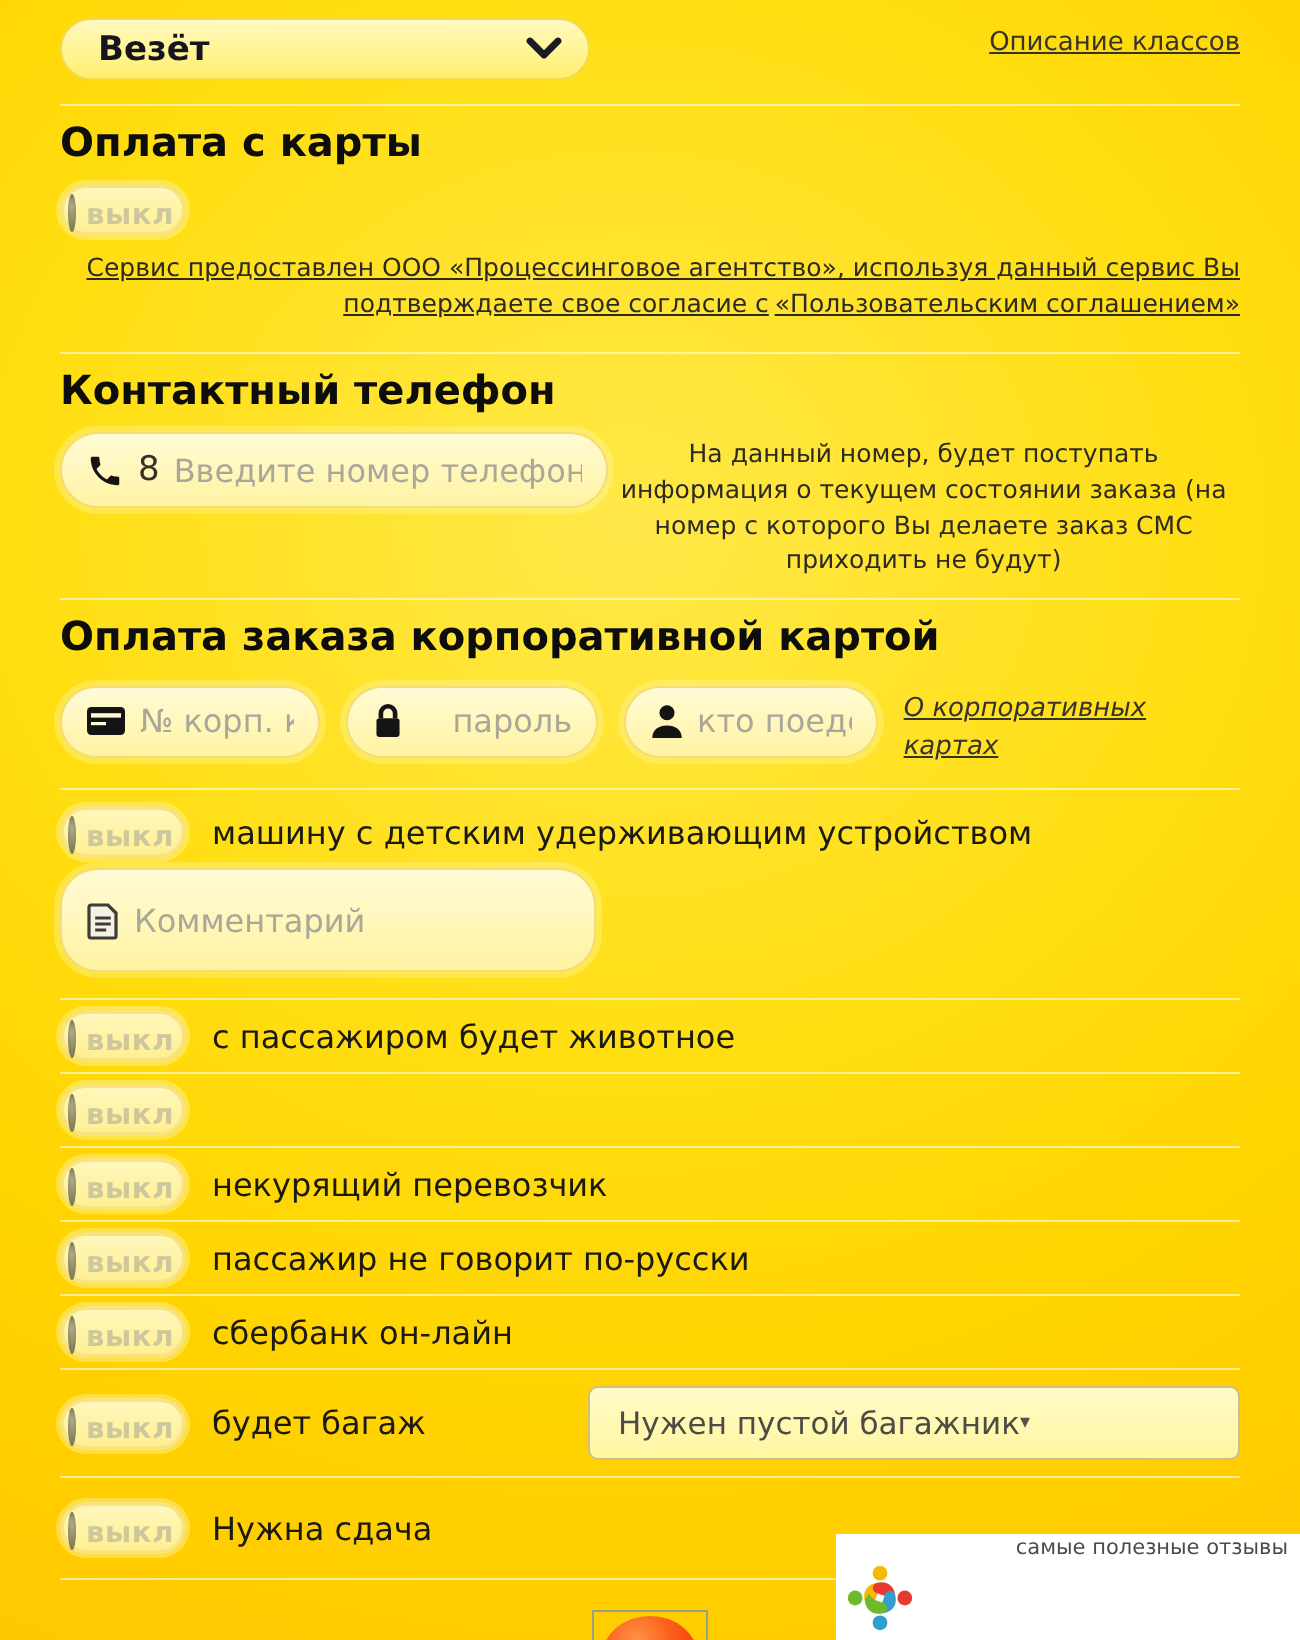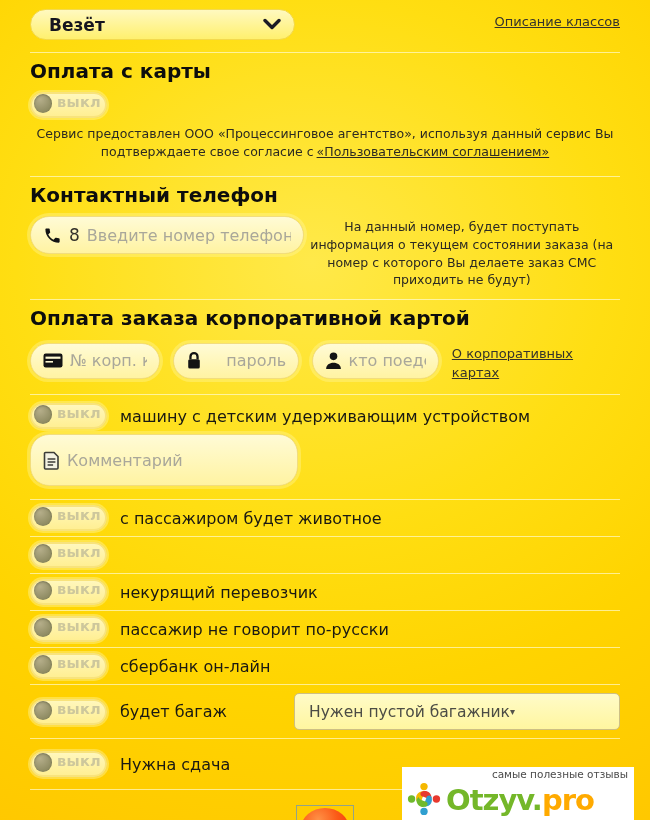--- a/index.html
+++ b/index.html
@@ -25,22 +25,23 @@
   }
   .class-select .sel-label { font-size:17px; font-weight:bold; color:#15151f; }
   .toplink, .small-link {
     font-size:13px; color:#35332c; text-decoration:underline; cursor:pointer;
   }
   .toplink { margin-top:5px; }
 
   
   h2.sec-title { font-size:20px; font-weight:bold; color:#0d0d0d; margin:6px 30px 0; line-height:1.2; }
   .disclaimer {
-    margin:7px 30px 16px; text-align:center; font-size:12.5px; line-height:1.4; color:#2c2a22;
+    margin:7px 30px 16px; text-align:right; font-size:12.5px; line-height:1.4; color:#2c2a22;
     max-width:590px;
+    text-decoration:underline;
   }
   .disclaimer a { color:#2c2a22; text-decoration:underline; margin-left:3px; cursor:pointer; }
 
   
   .pill {
     display:flex; align-items:center; gap:7px;
     background:linear-gradient(180deg,#fffbd6 0%,#fff3a2 100%);
     border:1px solid #f2dd7d; border-radius:19px; padding:0 12px;
     box-shadow:0 0 0 3px rgba(255,248,170,.35);
   }
@@ -58,34 +59,34 @@
   .side-hint {
     width:322px; text-align:center; font-size:12.5px; line-height:1.42; color:#2c2a22; padding-top:2px;
   }
 
   
   .corp-row { display:flex; align-items:center; gap:13px; padding:10px 30px 0; }
   .corp-pill { height:36px; overflow:hidden; }
   .corp-pill.card { width:133px; }
   .corp-pill.pass { width:128px;gap:24px; }
   .corp-pill.who  { width:130px; }
-  .corp-link-wrap { margin-left:auto; align-self:flex-start; padding-top:3px; }
+  .corp-link-wrap { margin-left:auto; align-self:flex-start; padding-top:3px;font-style:italic; }
 
   
   .opts { margin-top:13px; }
   .opt-row { display:flex; align-items:center; gap:13px; padding:5px 30px; }
   .opt-row.first { padding-top:8px; padding-bottom:0; }
   .opt-row.tall { padding-top:8px; padding-bottom:8px; }
   .opt-label { font-size:16px; color:#1a1912; }
 
   .toggle {
-    flex:0 0 auto; width:77px; height:26px; border-radius:14px; cursor:pointer;
+    flex:0 0 auto; width:63px; height:26px; border-radius:14px; cursor:pointer;
     background:linear-gradient(180deg,#fff7bc 0%,#ffef93 100%);
     border:2px solid #f8e37c;
-    display:flex; align-items:flex-start; padding:0 4px 0 2px;
+    display:flex; align-items:flex-end; padding:0 4px 0 2px;
     box-shadow:0 0 0 2px rgba(255,248,170,.4);
   }
   .knob {
     width:19px; height:19px; border-radius:50%;
     background:radial-gradient(circle at 35% 30%, #b5ae8a, #8c8960 75%);
     box-shadow:inset 0 1px 2px rgba(0,0,0,.25);
   }
   .toggle .t-label {
     margin-left:5px; font-size:14.5px; font-weight:bold; color:#cdc79c; letter-spacing:.3px;
   }
@@ -110,21 +111,21 @@
   }
   .ok-circle {
     width:48px; height:41px; border-radius:50%;
     background:radial-gradient(circle at 36% 28%, #ff9146 0%, #fb5a17 45%, #ef2f06 100%);
     display:flex; align-items:center; justify-content:center;
     color:#fff; font-family:"DejaVu Serif","Liberation Serif",serif; font-size:20px;
   }
 
   
   .watermark {
-    position:absolute; right:16px; bottom:0; width:232px; height:53px; background:#ffffff;
+    position:absolute; right:0; bottom:0; width:232px; height:53px; background:#ffffff;
     padding:2px 6px 4px 4px;
   }
   .wm-tagline { display:block; text-align:right; font-size:10.5px; color:#4b4b4b; line-height:1.1; }
   .wm-row { display:flex; align-items:center; }
   .wm-brand { font-size:29px; font-weight:bold; letter-spacing:-1px; line-height:1; margin-left:4px; }
   .wm-green { color:#74b729; }
   .wm-orange { color:#ffaa00; }
 </style>
 </head>
 <body>
@@ -315,17 +316,16 @@
               <circle cx="20" cy="6.2" r="4.1" fill="currentColor"></circle>
               <path d="M19 11.5 c-6.5 .5 -9 5.5 -7.3 10.5 c1 2.8 4.6 2.6 5.6 -.2 c.9 -2.6 1.2 -6 5 -8 z" fill="currentColor"></path>
             </g>
           </defs>
           <use href="#fig" style="color:#f5b800"></use>
           <use href="#fig" transform="rotate(90 20 20)" style="color:#e8392f"></use>
           <use href="#fig" transform="rotate(180 20 20)" style="color:#2f9fd0"></use>
           <use href="#fig" transform="rotate(270 20 20)" style="color:#6fb92c"></use>
         </svg>
       </span>
-      <span class="wm-brand"><span class="wm-green">Otzyv</span><span class="wm-green">.</span><span class="wm-orange">pro</span></span>
     </div>
   </div>
 
 </div>
 
 </body></html>

